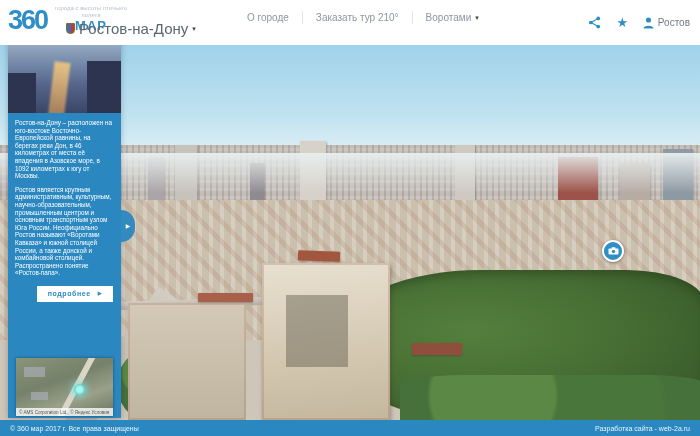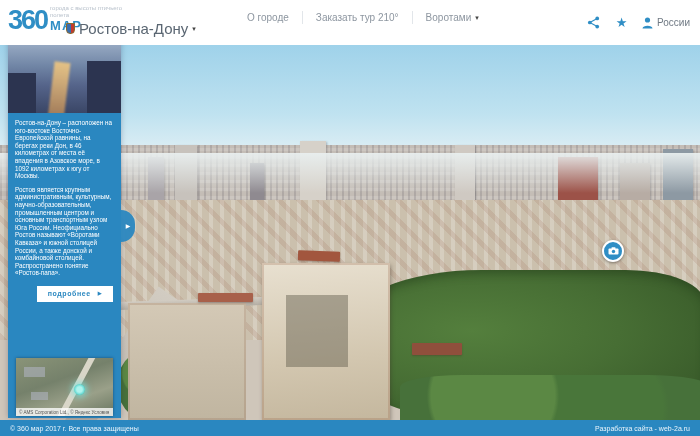--- a/index.html
+++ b/index.html
@@ -1,21 +1,21 @@
 <!DOCTYPE html>
 <html><head>
 <meta charset="utf-8">
 <style>
   html,body{margin:0;padding:0;}
   body{font-family:"Liberation Sans",sans-serif;background:#fff;}
   .page{position:relative;width:700px;height:436px;overflow:hidden;background:#fff;}
 
   
   .header{position:absolute;top:0;left:0;width:700px;height:45px;background:#fff;z-index:30;}
-  .logo{position:absolute;left:8px;top:5px;display:flex;align-items:flex-start;}
+  .logo{position:absolute;left:8px;top:5px;display:flex;align-items:flex-start;text-align:center;}
   .logo-num{font-size:27px;font-weight:bold;color:#2f8ec5;letter-spacing:-2px;line-height:30px;}
   .logo-col{margin-left:3px;}
   .logo-tag{font-size:6px;color:#b9c2cc;line-height:7px;width:82px;}
   .logo-word{font-size:13px;font-weight:bold;color:#2f8ec5;letter-spacing:1px;line-height:14px;}
   .city-sel{position:absolute;left:66px;top:20px;display:flex;align-items:center;gap:4px;cursor:pointer;}
   .crest{width:9px;height:11px;border-radius:0 0 4px 4px;background:linear-gradient(90deg,#3a6fb0 50%,#c23b2e 50%);border:1px solid #8a6b2f;box-sizing:border-box;}
   .city-label{font-size:15px;color:#5a6672;}
   .caret{font-size:7px;color:#444;}
   .nav{position:absolute;left:247px;top:0;height:35px;display:flex;align-items:center;}
   .nav-item{font-size:10px;color:#8d96a0;cursor:pointer;display:flex;align-items:center;gap:4px;}
@@ -114,21 +114,21 @@
         </svg>
       </div>
       <div class="icon-btn">
         <span class="star-glyph">★</span>
       </div>
       <div class="login">
         <svg width="11" height="12" viewBox="0 0 11 12">
           <circle cx="5.5" cy="3" r="2.6" fill="#2f8ec5"></circle>
           <path d="M0.5 11.5 C0.5 7.8 10.5 7.8 10.5 11.5 Z" fill="#2f8ec5"></path>
         </svg>
-        <span class="login-label">России</span>
+        <span class="login-label">Ростов</span>
       </div>
     </div>
   </div>
 
   <div class="photo">
     <div class="sky"></div>
     <div class="far-city"></div>
     <div class="haze"></div>
     <div class="tower" style="left:148px;top:112px;width:16px;height:55px;background:#a9a4a8;"></div>
     <div class="tower" style="left:175px;top:100px;width:22px;height:70px;background:#c7c2bc;"></div>

